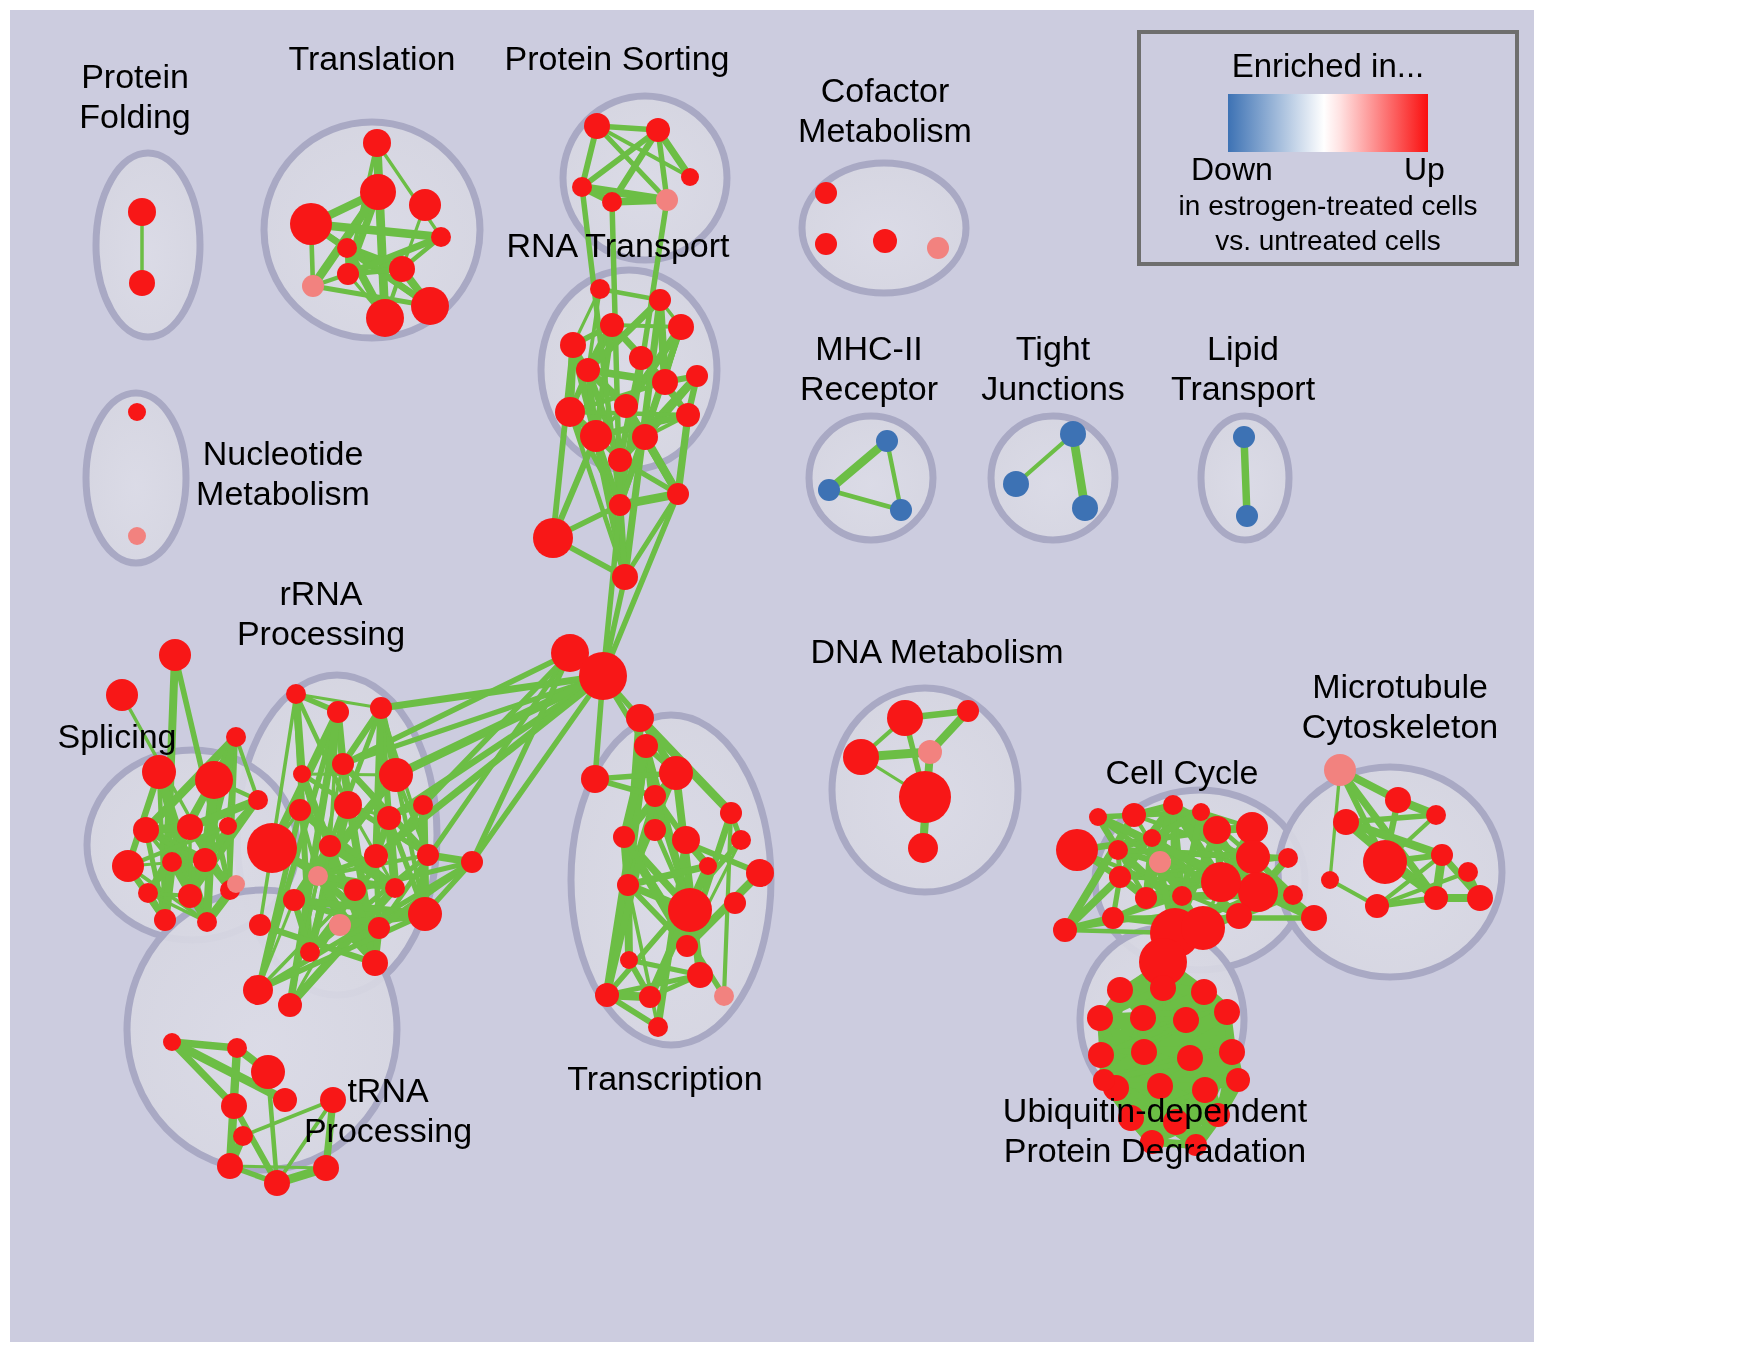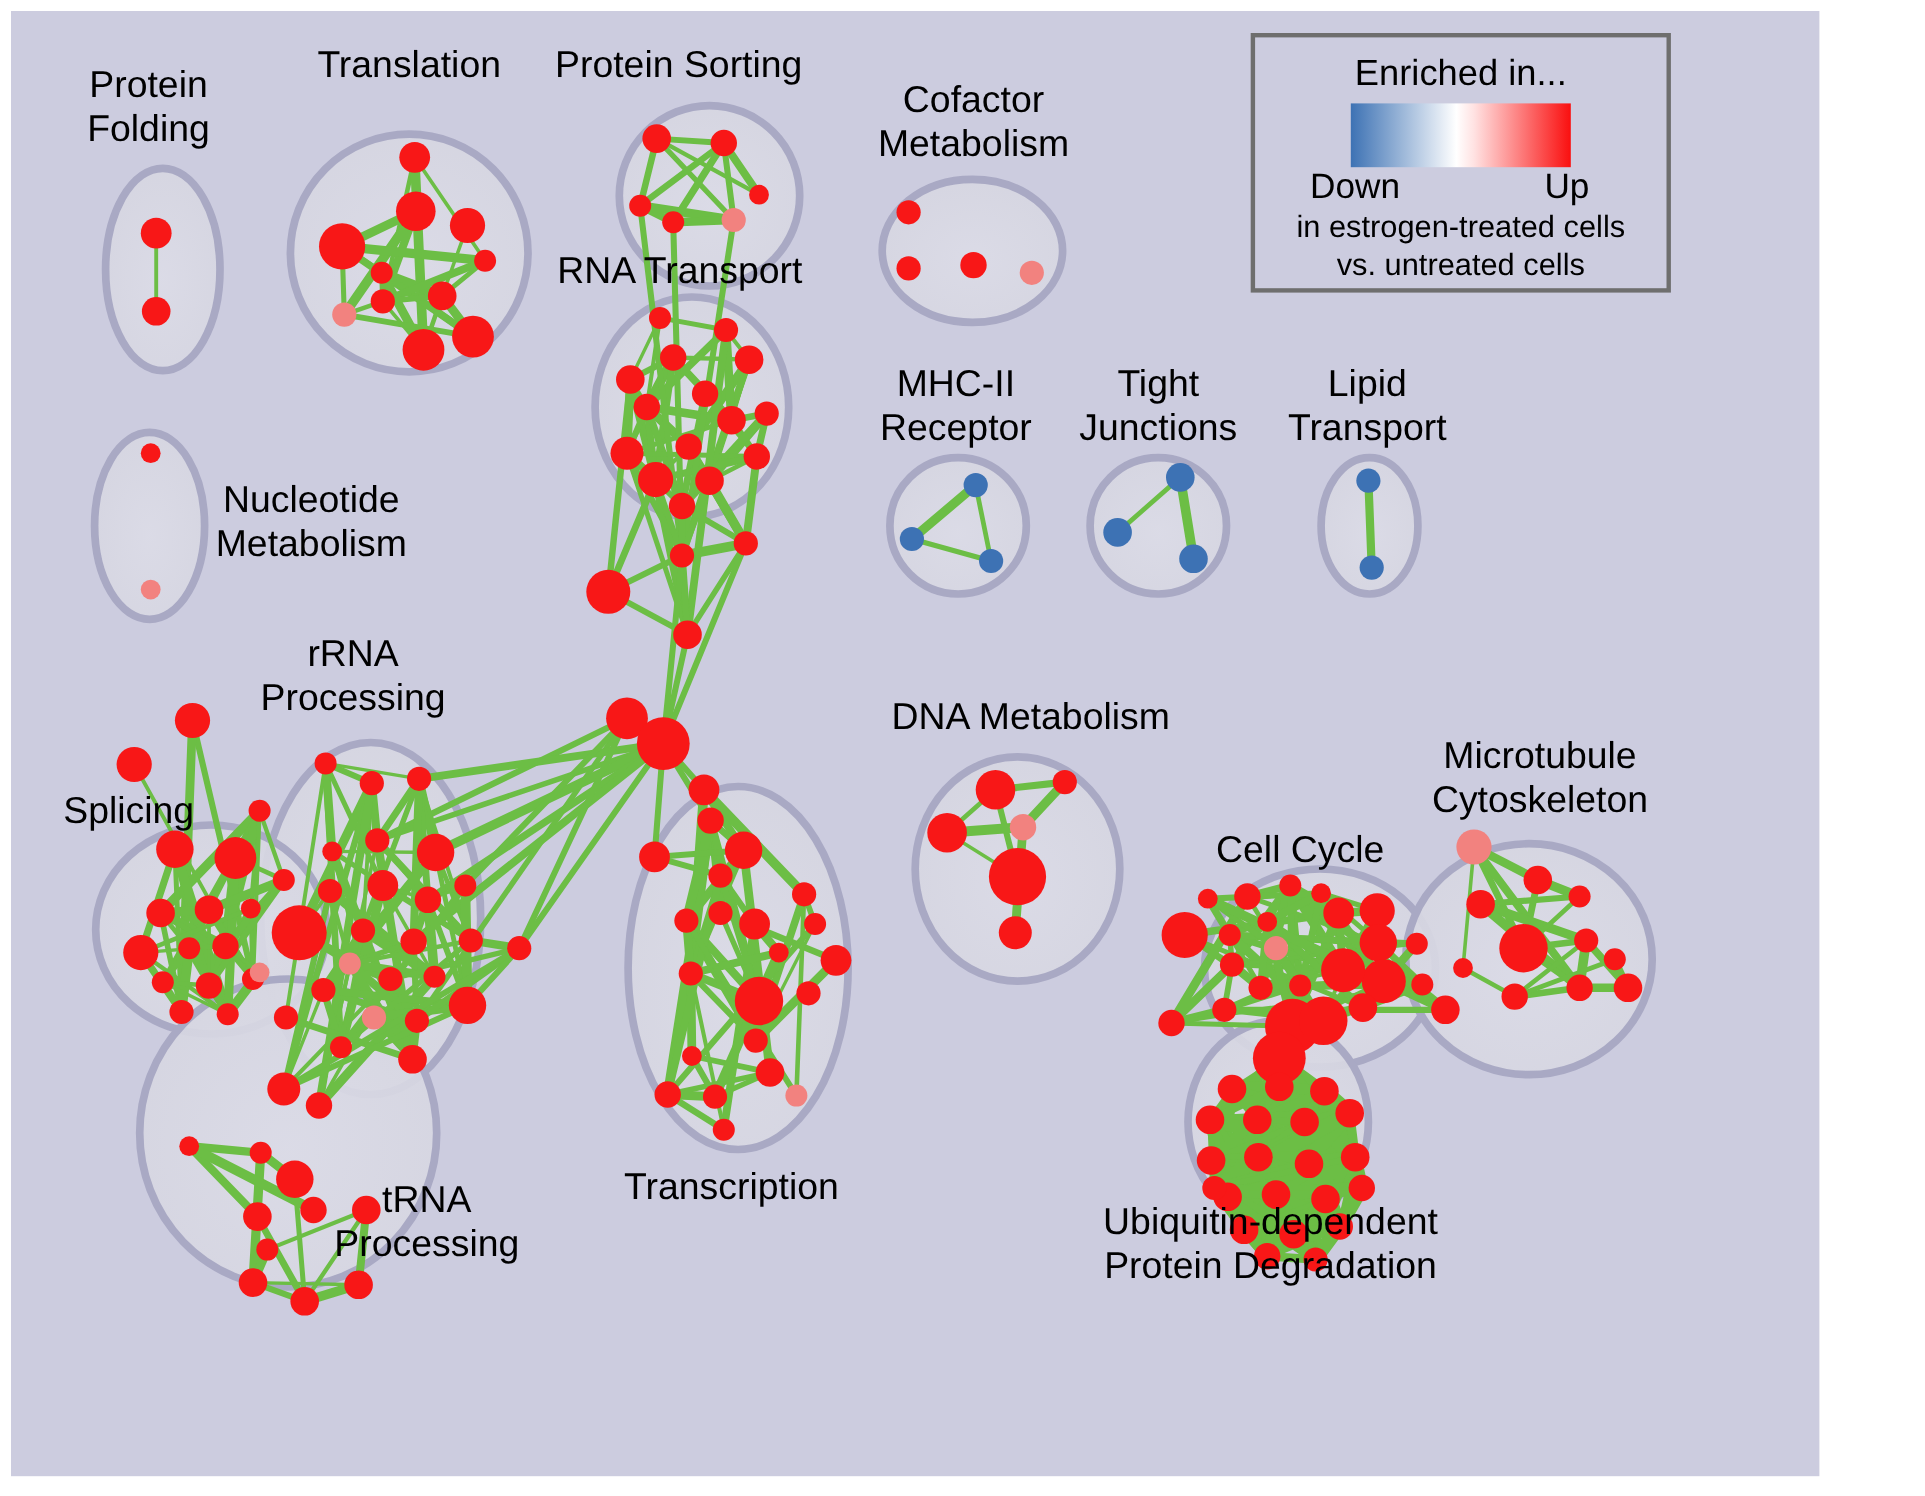--- a/index.html
+++ b/index.html
@@ -1,17 +1,17 @@
 <!DOCTYPE html>
 <html><head>
 <meta charset="utf-8">
 <style>
   html,body{margin:0;padding:0;background:#ffffff;}
   body{font-family:"Liberation Sans",sans-serif;}
-  #stage{position:relative;width:1654px;height:1360px;background:#ffffff;overflow:hidden;}
+  #stage{position:relative;width:1534px;height:1360px;background:#ffffff;overflow:hidden;}
   #panel{position:absolute;left:10px;top:10px;width:1722px;height:1332px;background:#ccccdf;}
   svg{position:absolute;left:0;top:0;width:1750px;height:1360px;}
   .cl-label{fill:#000;font-family:"Liberation Sans",sans-serif;font-size:34px;text-anchor:middle;}
   .legend-box{fill:#ccccdf;stroke:#6e6e6e;stroke-width:4;}
   .lg-title{fill:#000;font-size:33px;text-anchor:middle;font-family:"Liberation Sans",sans-serif;}
   .lg-end{fill:#000;font-size:32px;font-family:"Liberation Sans",sans-serif;}
   .lg-sub{fill:#000;font-size:28px;text-anchor:middle;font-family:"Liberation Sans",sans-serif;}
 </style>
 </head>
 <body>

